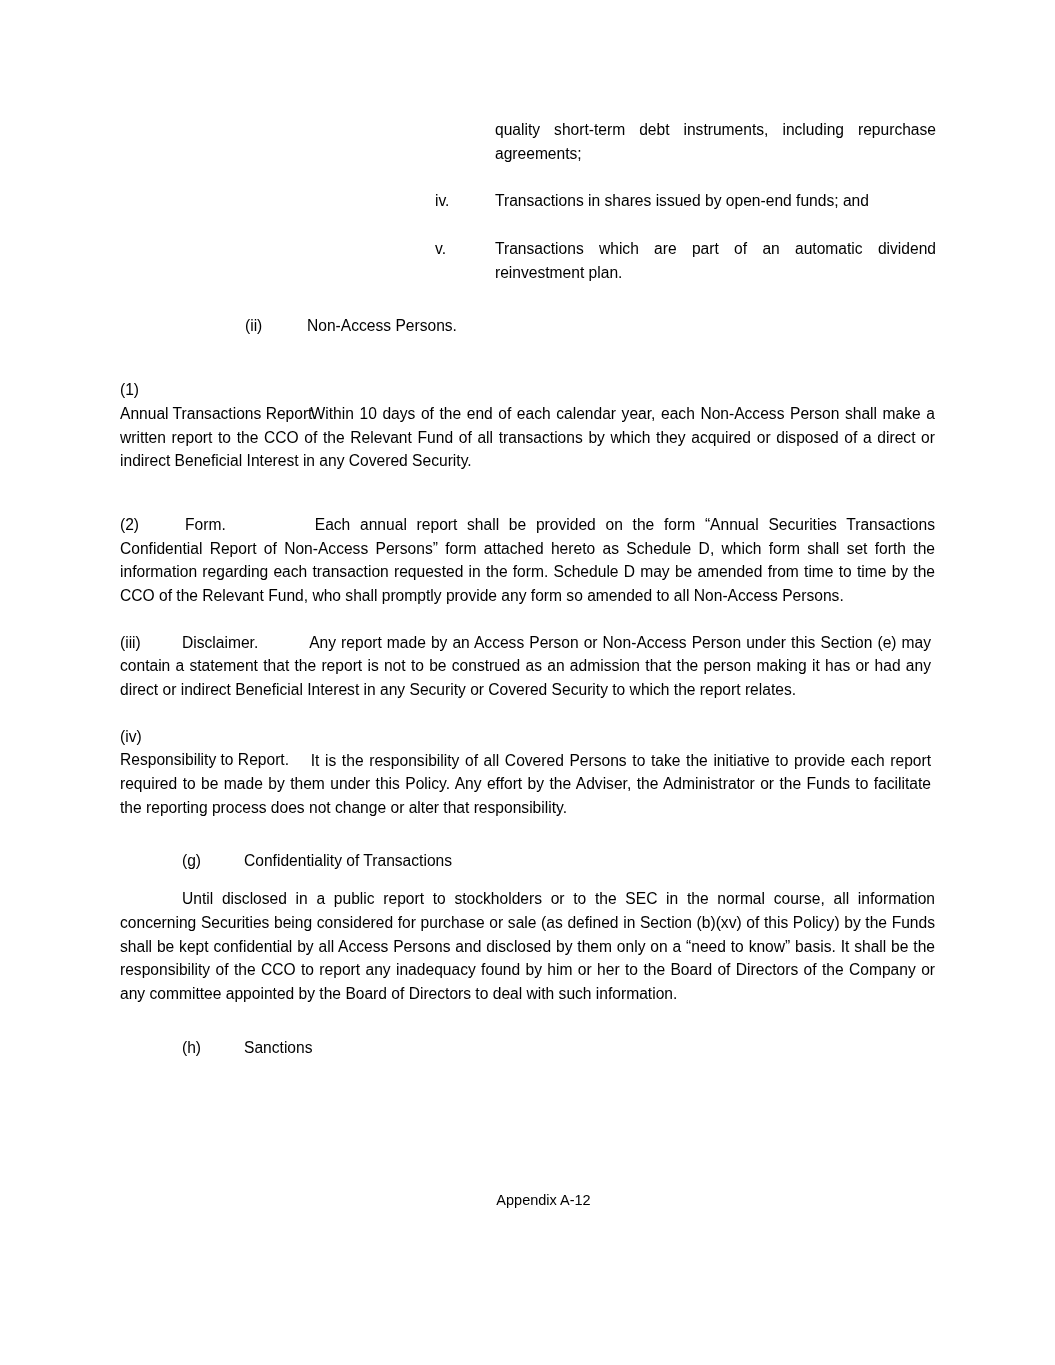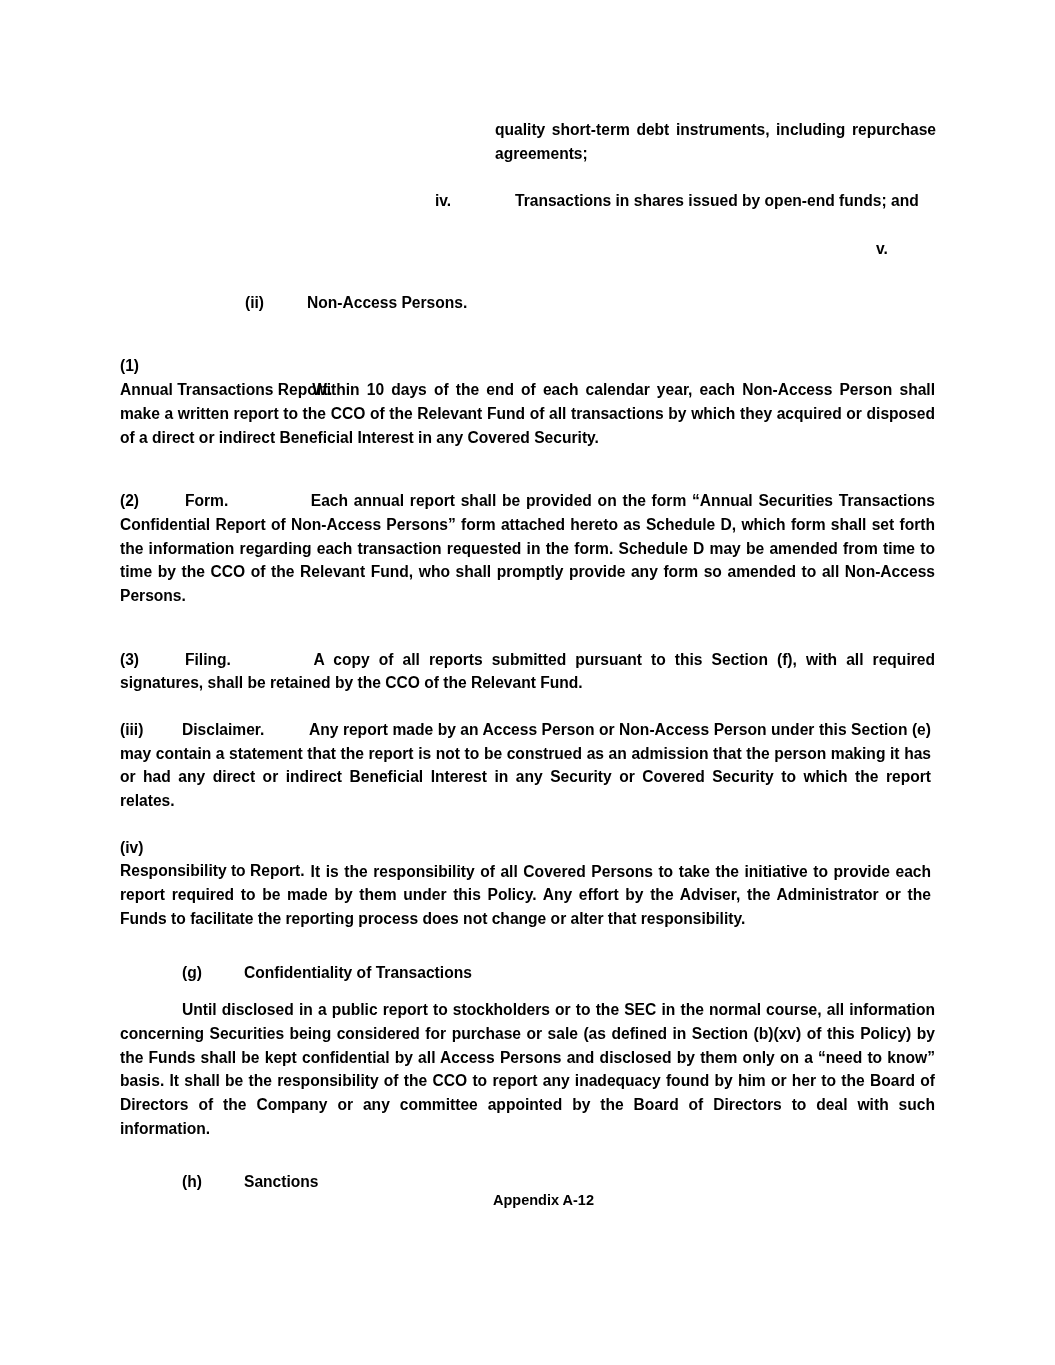--- a/index.html
+++ b/index.html
@@ -12,21 +12,20 @@
     height: 1365px;
     font-family: "Liberation Sans", sans-serif;
     color: #000000;
   }
   .page {
     position: relative;
     width: 1055px;
     height: 1365px;
     box-sizing: border-box;
     padding: 118px 120px 0 120px;
-    font-weight: bold;
   }
   .doc-body {
     font-size: 15.6px;
     line-height: 1.52;
   }
 
   
   .cont-para {
     margin: 0 0 0 375px;
     width: 441px;
@@ -42,21 +41,20 @@
     width: 501px;
     justify-content: flex-end;
   }
   .roman-item .marker {
     width: 60px;
     flex: 0 0 60px;
   }
   .roman-item .text {
     flex: 1 1 auto;
     text-align: justify;
-    margin-left: 20px;
   }
 
   
   .level2 {
     display: flex;
     margin-top: 30px;
     margin-left: 125px;
   }
   .level2 .marker {
     width: 62px;
@@ -133,32 +131,32 @@
 
     <p class="cont-para">quality short-term debt instruments, including repurchase agreements;</p>
 
     <div class="roman-item">
       <div class="marker">iv.</div>
       <div class="text">Transactions in shares issued by open-end funds; and</div>
     </div>
 
     <div class="roman-item">
       <div class="marker">v.</div>
+      <div class="text">Transactions which are part of an automatic dividend reinvestment plan.</div>
     </div>
 
     <div class="level2">
       <div class="marker">(ii)</div>
       <div>Non-Access Persons.</div>
     </div>
 
     <p class="num-para"><span class="lead"><span class="n">(1)</span><span class="run-head">Annual Transactions Report.</span></span> <span>Within 10 days of the end of each calendar year, each Non-Access Person shall make a written report to the CCO of the Relevant Fund of all transactions by which they acquired or disposed of a direct or indirect Beneficial Interest in any Covered Security.</span></p>
 
     <p class="num-para"><span class="lead"><span class="n">(2)</span><span class="run-head">Form.</span></span> <span>Each annual report shall be provided on the form “Annual Securities Transactions Confidential Report of Non-Access Persons” form attached hereto as Schedule D, which form shall set forth the information regarding each transaction requested in the form.  Schedule D may be amended from time to time by the CCO of the Relevant Fund, who shall promptly provide any form so amended to all Non-Access Persons.</span></p>
 
-    <p class="num-para"><span class="lead"><span class="n">(3)</span><span class="run-head">Filing.</span></span> <span>A copy of all reports submitted pursuant to this Section (f), with all required signatures, shall be retained by the CCO of the Relevant Fund.</span></p>
 
     <p class="rom-para"><span class="lead"><span class="n">(iii)</span><span class="run-head">Disclaimer.</span></span> <span>Any report made by an Access Person or Non-Access Person under this Section (e) may contain a statement that the report is not to be construed as an admission that the person making it has or had any direct or indirect Beneficial Interest in any Security or Covered Security to which the report relates.</span></p>
 
     <p class="rom-para"><span class="lead"><span class="n">(iv)</span><span class="run-head">Responsibility to Report.</span></span> <span>It is the responsibility of all Covered Persons to take the initiative to provide each report required to be made by them under this Policy.  Any effort by the Adviser, the Administrator or the Funds to facilitate the reporting process does not change or alter that responsibility.</span></p>
 
     <div class="letter-head">
       <div class="marker">(g)</div>
       <div>Confidentiality of Transactions</div>
     </div>
 

